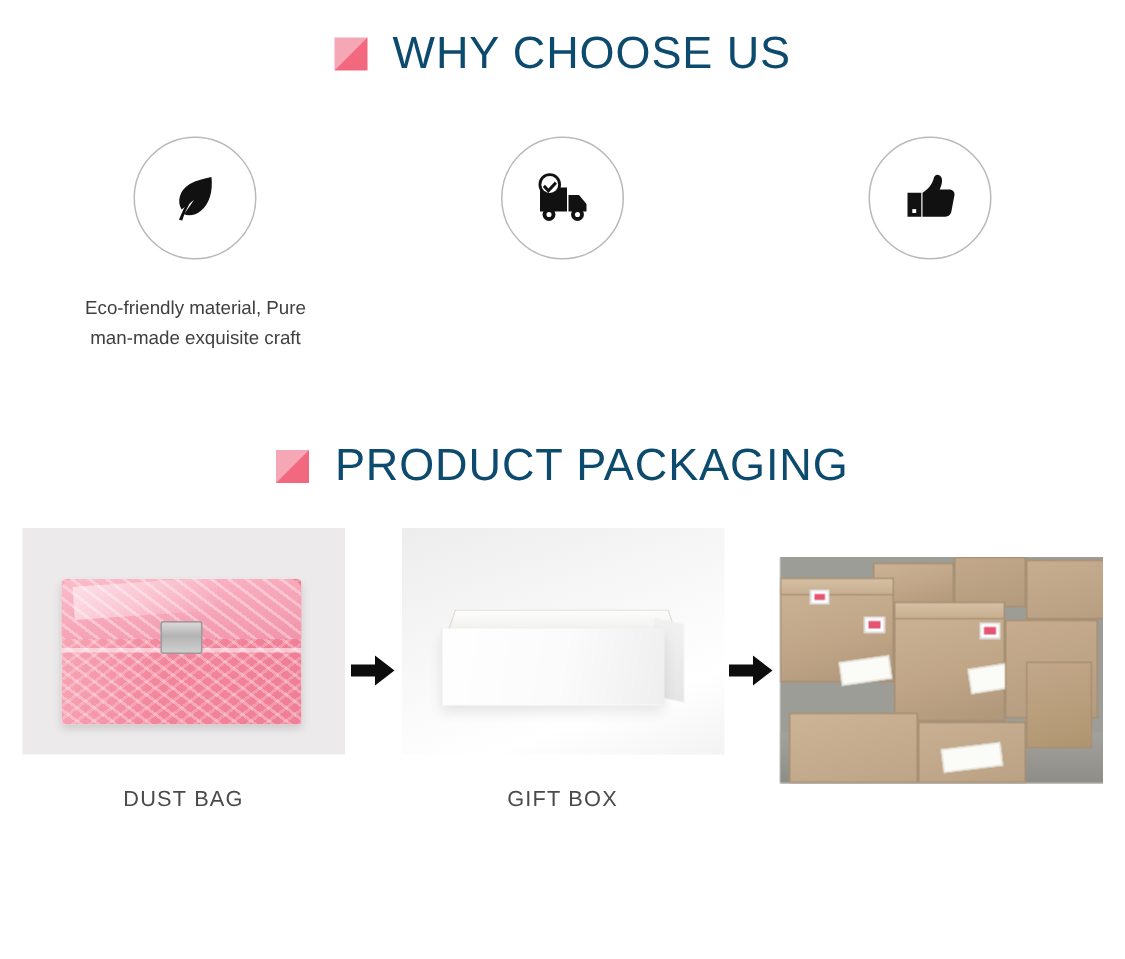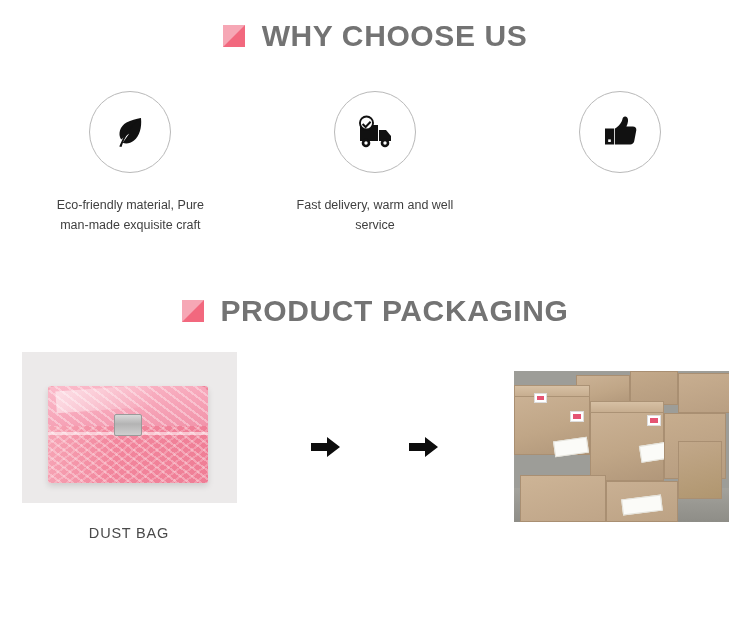--- a/index.html
+++ b/index.html
@@ -26,22 +26,22 @@
   }
   .heading-square {
     width: 22px;
     height: 22px;
     background: linear-gradient(135deg, #f6a7b5 0%, #f6a7b5 49.5%, #f2687e 50.5%, #f2687e 100%);
     flex: 0 0 auto;
   }
   .heading-text {
     font-size: 30px;
     letter-spacing: 0.6px;
-    color: #737373;
-    font-weight: 700;
+    color: #0c4a6e;
+    font-weight: 400;
     white-space: nowrap;
   }
 
   #why-choose-heading { margin-top: 19px; }
   #packaging-heading  { margin-top: 12px; }
 
   
   .features {
     display: flex;
     margin-top: 38px;
@@ -269,21 +269,20 @@
           <circle cx="14" cy="32" r="4.3" fill="#111"></circle>
           <circle cx="14" cy="32" r="1.7" fill="#fff"></circle>
           <circle cx="33" cy="32" r="4.3" fill="#111"></circle>
           <circle cx="33" cy="32" r="1.7" fill="#fff"></circle>
           <circle cx="14.5" cy="12" r="7.5" fill="#111"></circle>
           <circle cx="14.5" cy="12" r="5.6" fill="#fff"></circle>
           <path d="M11.3 12.2l2.3 2.4 4.3-4.6 1.4 1.5-5.7 6.1-3.7-3.9z" fill="#111"></path>
         </svg>
       </span>
     </div>
-    <div class="feature-text">Fast delivery, warm and well service</div>
   </div>
 
 
   <div class="feature">
     <div class="feature-circle">
       <span>
         <svg width="44" height="42" viewBox="0 0 44 42">
           <path d="M17 17.5c3.4-2 6.6-5.6 7.4-9.3.4-1.9 1.6-2.9 3.1-2.6 1.8.4 2.8 2.2 2.5 4.6-.2 1.8-.8 3.6-1.6 5.2h6.4c2.3 0 3.9 1.7 3.5 3.8l-2.1 11c-.35 1.9-2 3.3-4 3.3H17z" fill="#111"></path>
           <rect x="7" y="17.5" width="9.2" height="16" fill="#111"></rect>
           <rect x="10.2" y="28.4" width="2.6" height="2.6" fill="#fff"></rect>
@@ -314,20 +313,28 @@
       </div>
       <div class="pkg-caption">DUST BAG</div>
     </div>
 
     <div class="arrow">
       <svg width="30" height="22" viewBox="0 0 30 22">
         <path d="M0 7h16V1l13 10-13 10v-6H0z" fill="#0d0d0d"></path>
       </svg>
     </div>
 
+    <div class="pkg-item">
+      <div class="pkg-photo photo-giftbox">
+        <div class="gb-top"></div>
+        <div class="gb-side"></div>
+        <div class="gb-front"></div>
+      </div>
+      <div class="pkg-caption">GIFT BOX</div>
+    </div>
 
     <div class="arrow">
       <svg width="30" height="22" viewBox="0 0 30 22">
         <path d="M0 7h16V1l13 10-13 10v-6H0z" fill="#0d0d0d"></path>
       </svg>
     </div>
 
     <div class="pkg-item">
       <div class="pkg-photo photo-transport">
         <div class="ground"></div>

